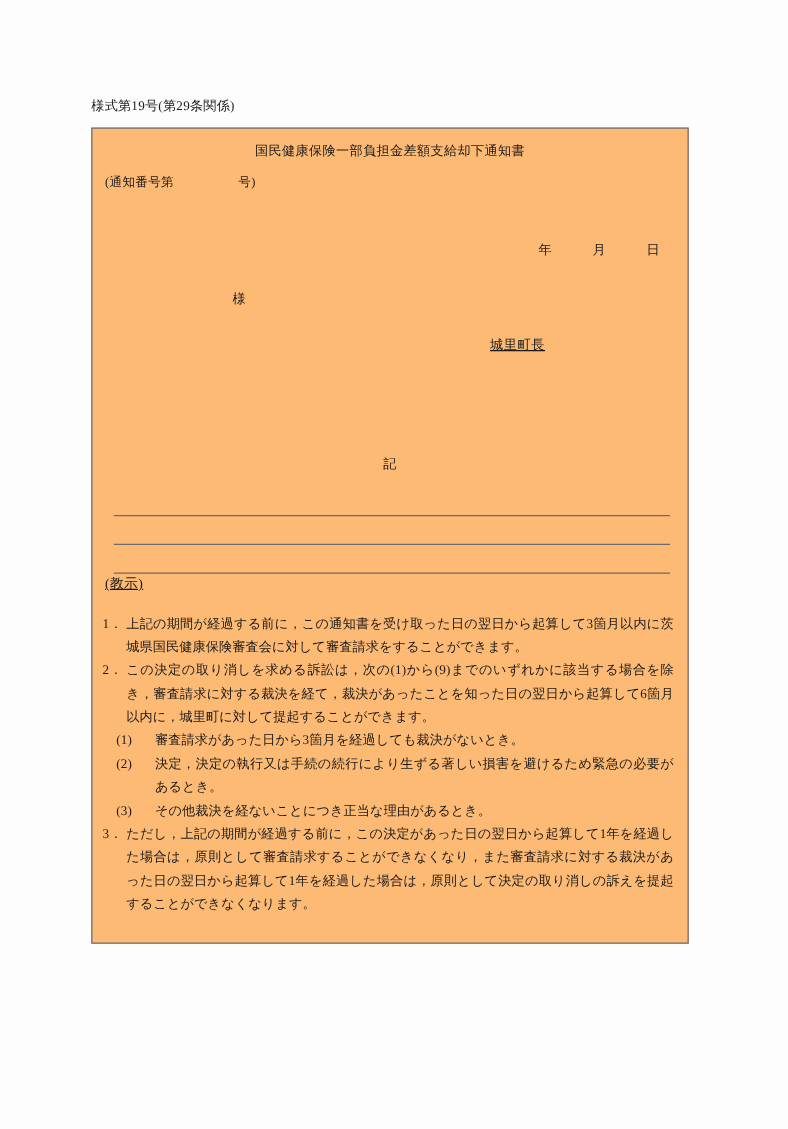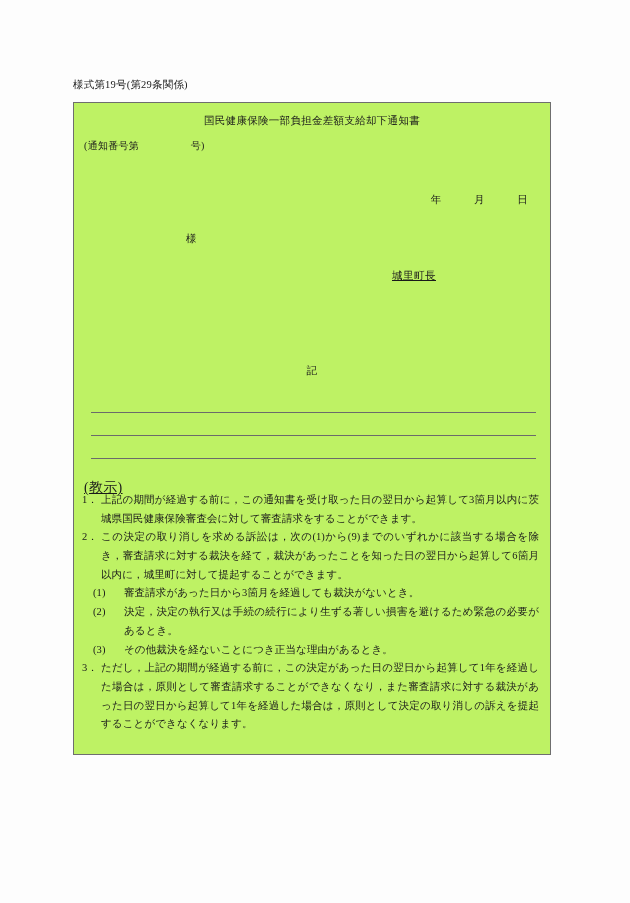--- a/index.html
+++ b/index.html
@@ -38,21 +38,21 @@
 
   
   .frame {
     position: absolute;
     left: 73px;
     top: 102px;
     width: 478px;
     height: 653px;
     border: 1px solid #6e6e6e;
     box-sizing: border-box;
-    background: #bef264;
+    background: #fdba74;
   }
 
   .inner {
     position: relative;
     width: 100%;
     height: 100%;
   }
 
   .doc-title {
     position: absolute;
@@ -131,22 +131,22 @@
     width: 445px;
   }
   .rule-line {
     height: 22px;
     border-bottom: 1px solid #6b6b6b;
   }
 
   .kyoji-label {
     position: absolute;
     left: 10px;
-    top: 376px;
-    font-size: 14px;
+    top: 356px;
+    font-size: 11px;
     letter-spacing: 0.3px;
     text-decoration: underline;
   }
 
   .notes {
     position: absolute;
     left: 8px;
     right: 11px;
     top: 388px;
     font-size: 10.5px;

